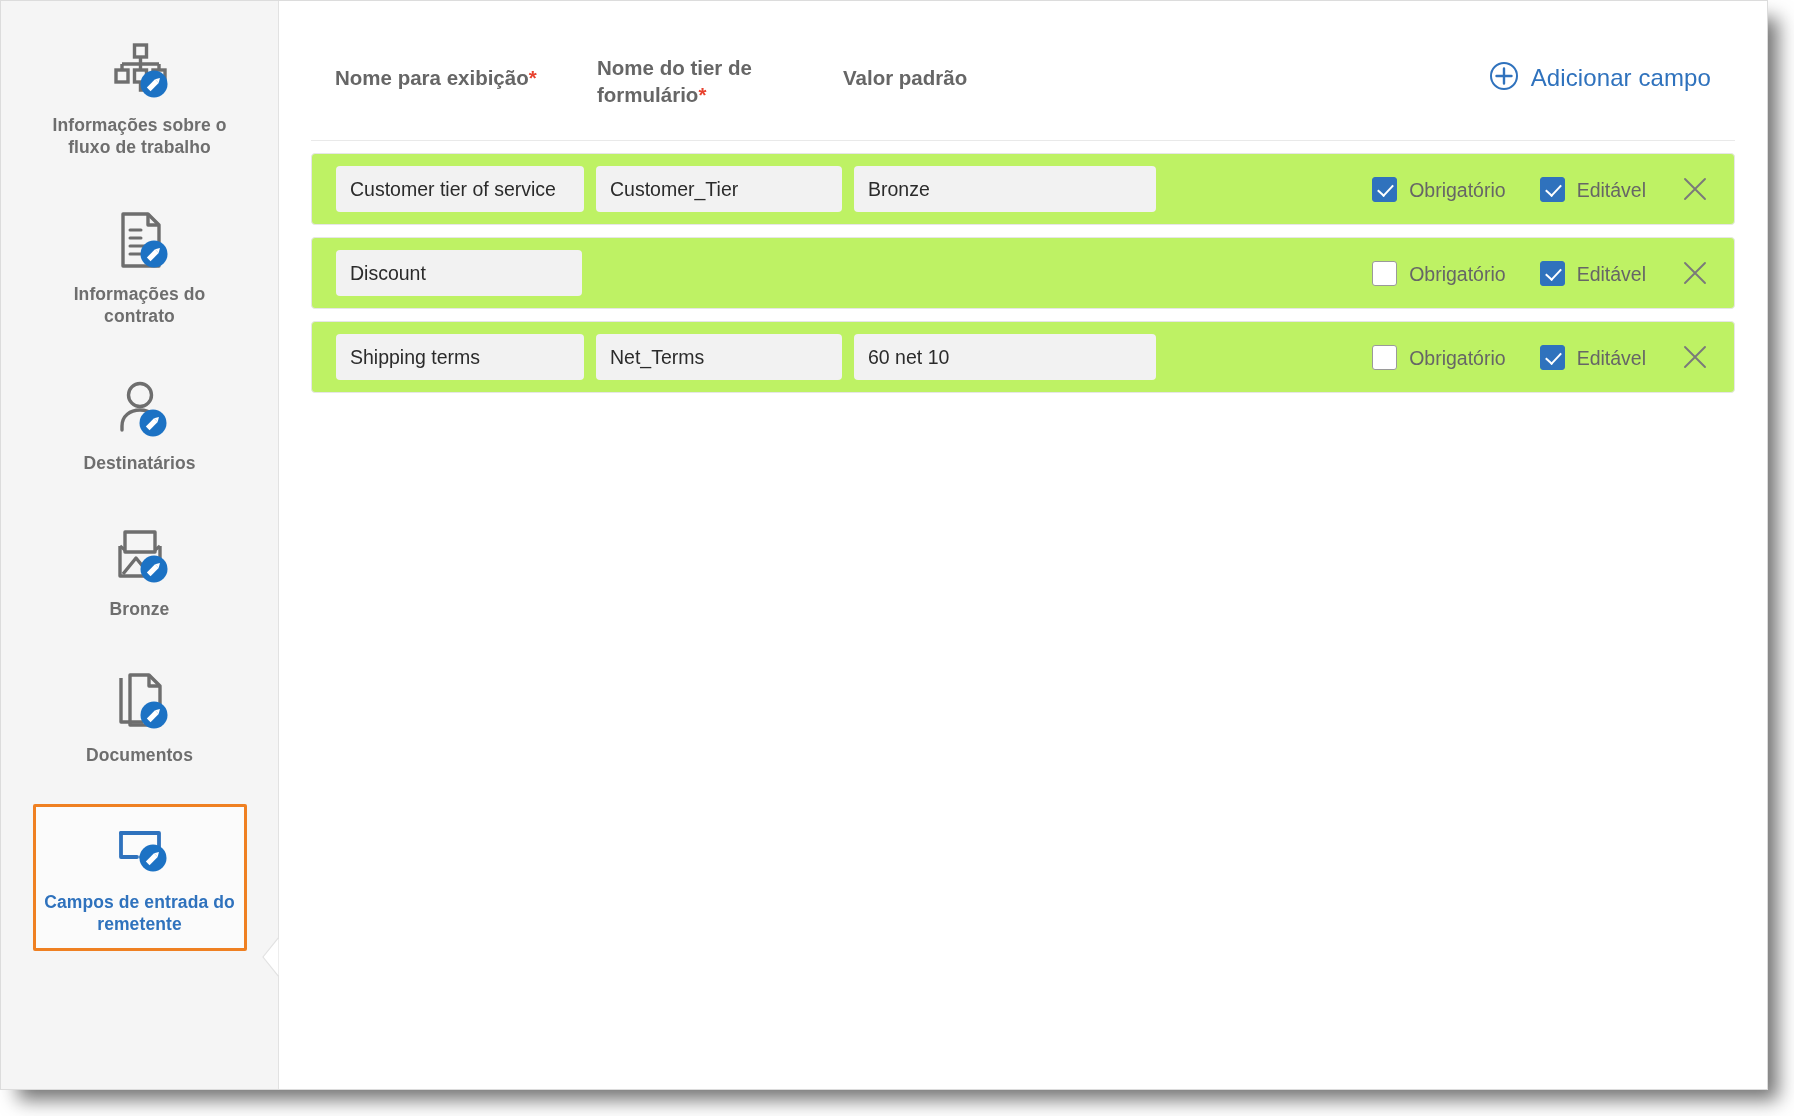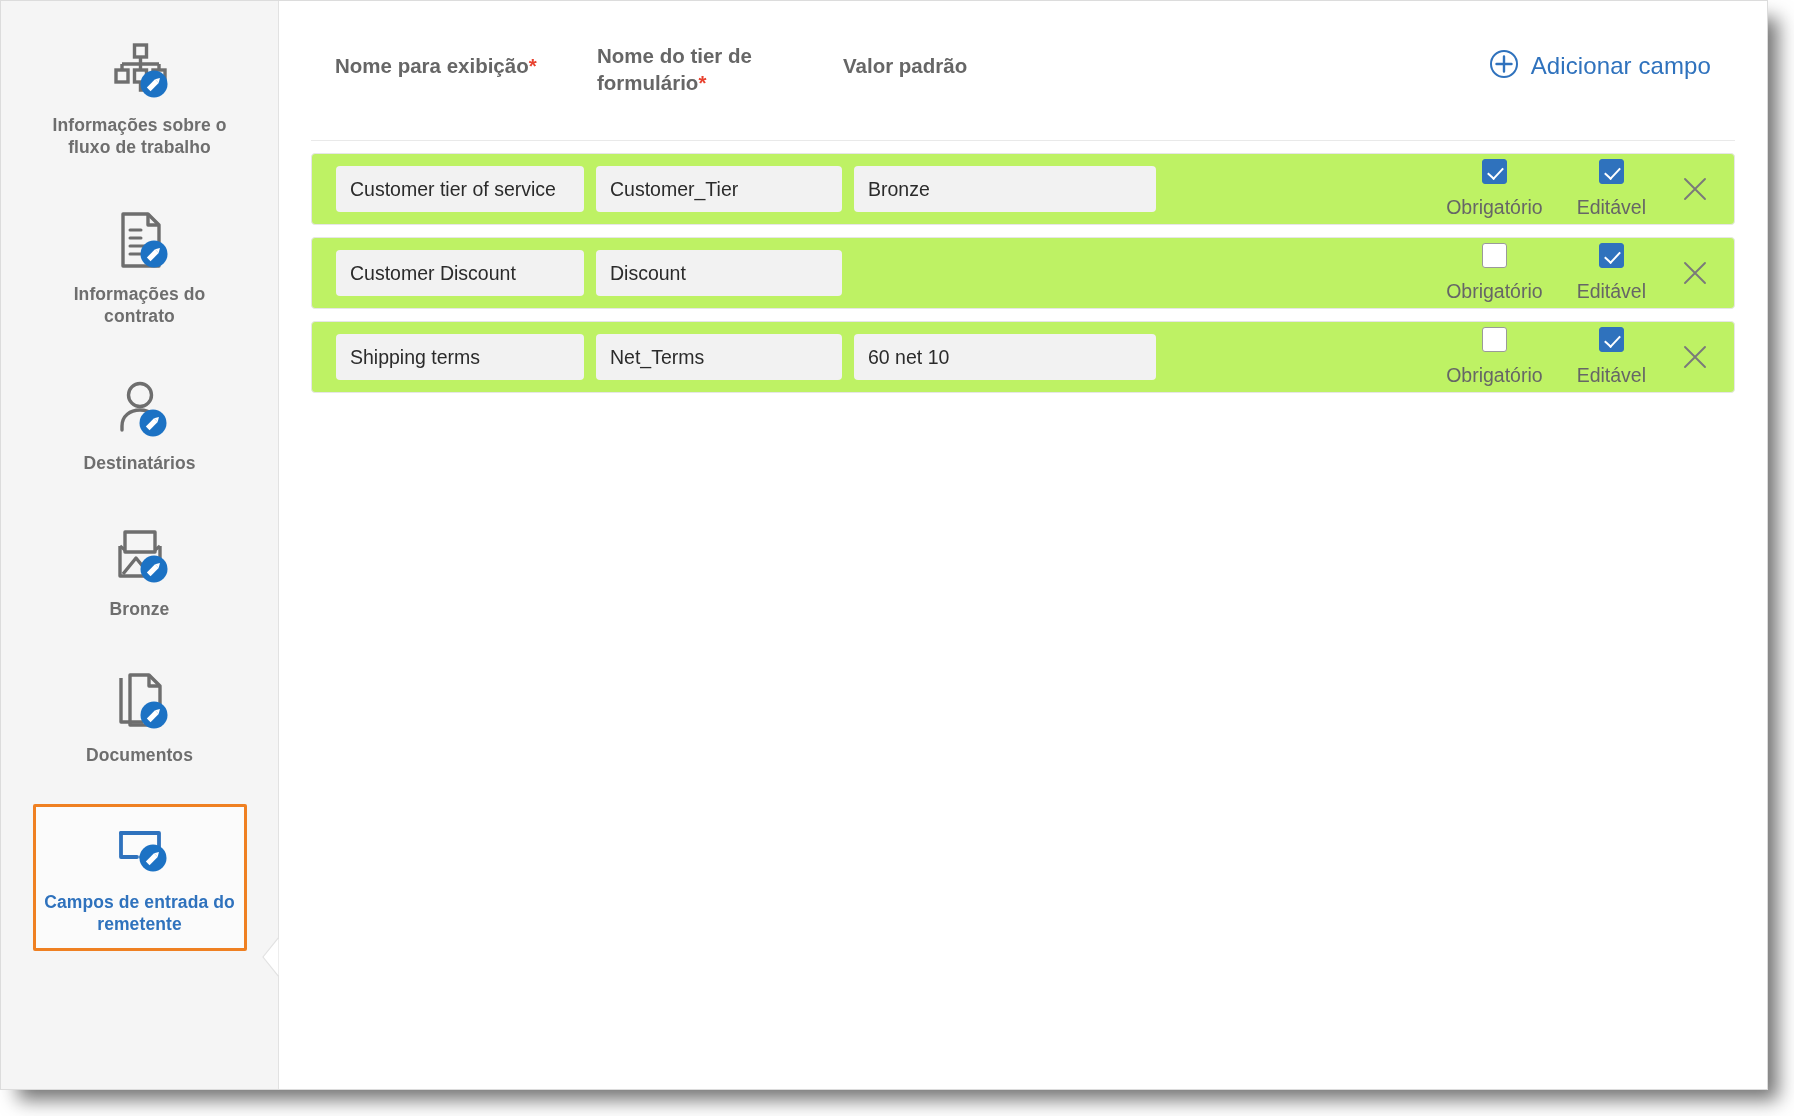--- a/index.html
+++ b/index.html
@@ -82,21 +82,21 @@
     position: relative;
     flex: 1 1 auto;
     background: #ffffff;
     padding: 0 32px;
   }
 
   
   #table-header {
     position: relative;
     height: 140px;
-    padding: 0 24px;
+    padding: 12px 24px;
     display: flex;
     align-items: flex-start;
     border-bottom: 1px solid #e9e9e9;
   }
 
   .col-head {
     font-size: 20.5px;
     font-weight: bold;
     color: #666666;
     line-height: 1.3;
@@ -155,25 +155,24 @@
 
   .row-toggles {
     margin-left: auto;
     display: flex;
     align-items: center;
     gap: 0;
   }
 
   .chk-group {
     display: flex;
-    align-items: center;
+    align-items: flex-end;
     gap: 12px;
     margin-right: 34px;
     cursor: pointer;
-    flex-direction: column;
   }
   .chk-group .chk-label {
     font-size: 19.5px;
     color: #666666;
   }
 
   .chk-box {
     width: 25px; height: 25px;
     border-radius: 3px;
     flex: 0 0 25px;
@@ -370,21 +369,20 @@
           </div>
           <span class="row-remove">
             <svg viewBox="0 0 30 30" width="30" height="30">
               <path d="M5 5 L25 25 M25 5 L5 25" stroke="#7a7a7a" stroke-width="1.9" stroke-linecap="round"></path>
             </svg>
           </span>
         </div>
       </div>
 
       <div class="field-row">
-        <input class="cell-input in-display" type="text" value="Customer Discount" style="">
         <input class="cell-input in-form" type="text" value="Discount" style="">
         <div class="row-toggles">
           <div class="chk-group">
             <span class="chk-box off"></span>
             <span class="chk-label">Obrigatório</span>
           </div>
           <div class="chk-group">
             <span class="chk-box on"></span>
             <span class="chk-label">Editável</span>
           </div>

